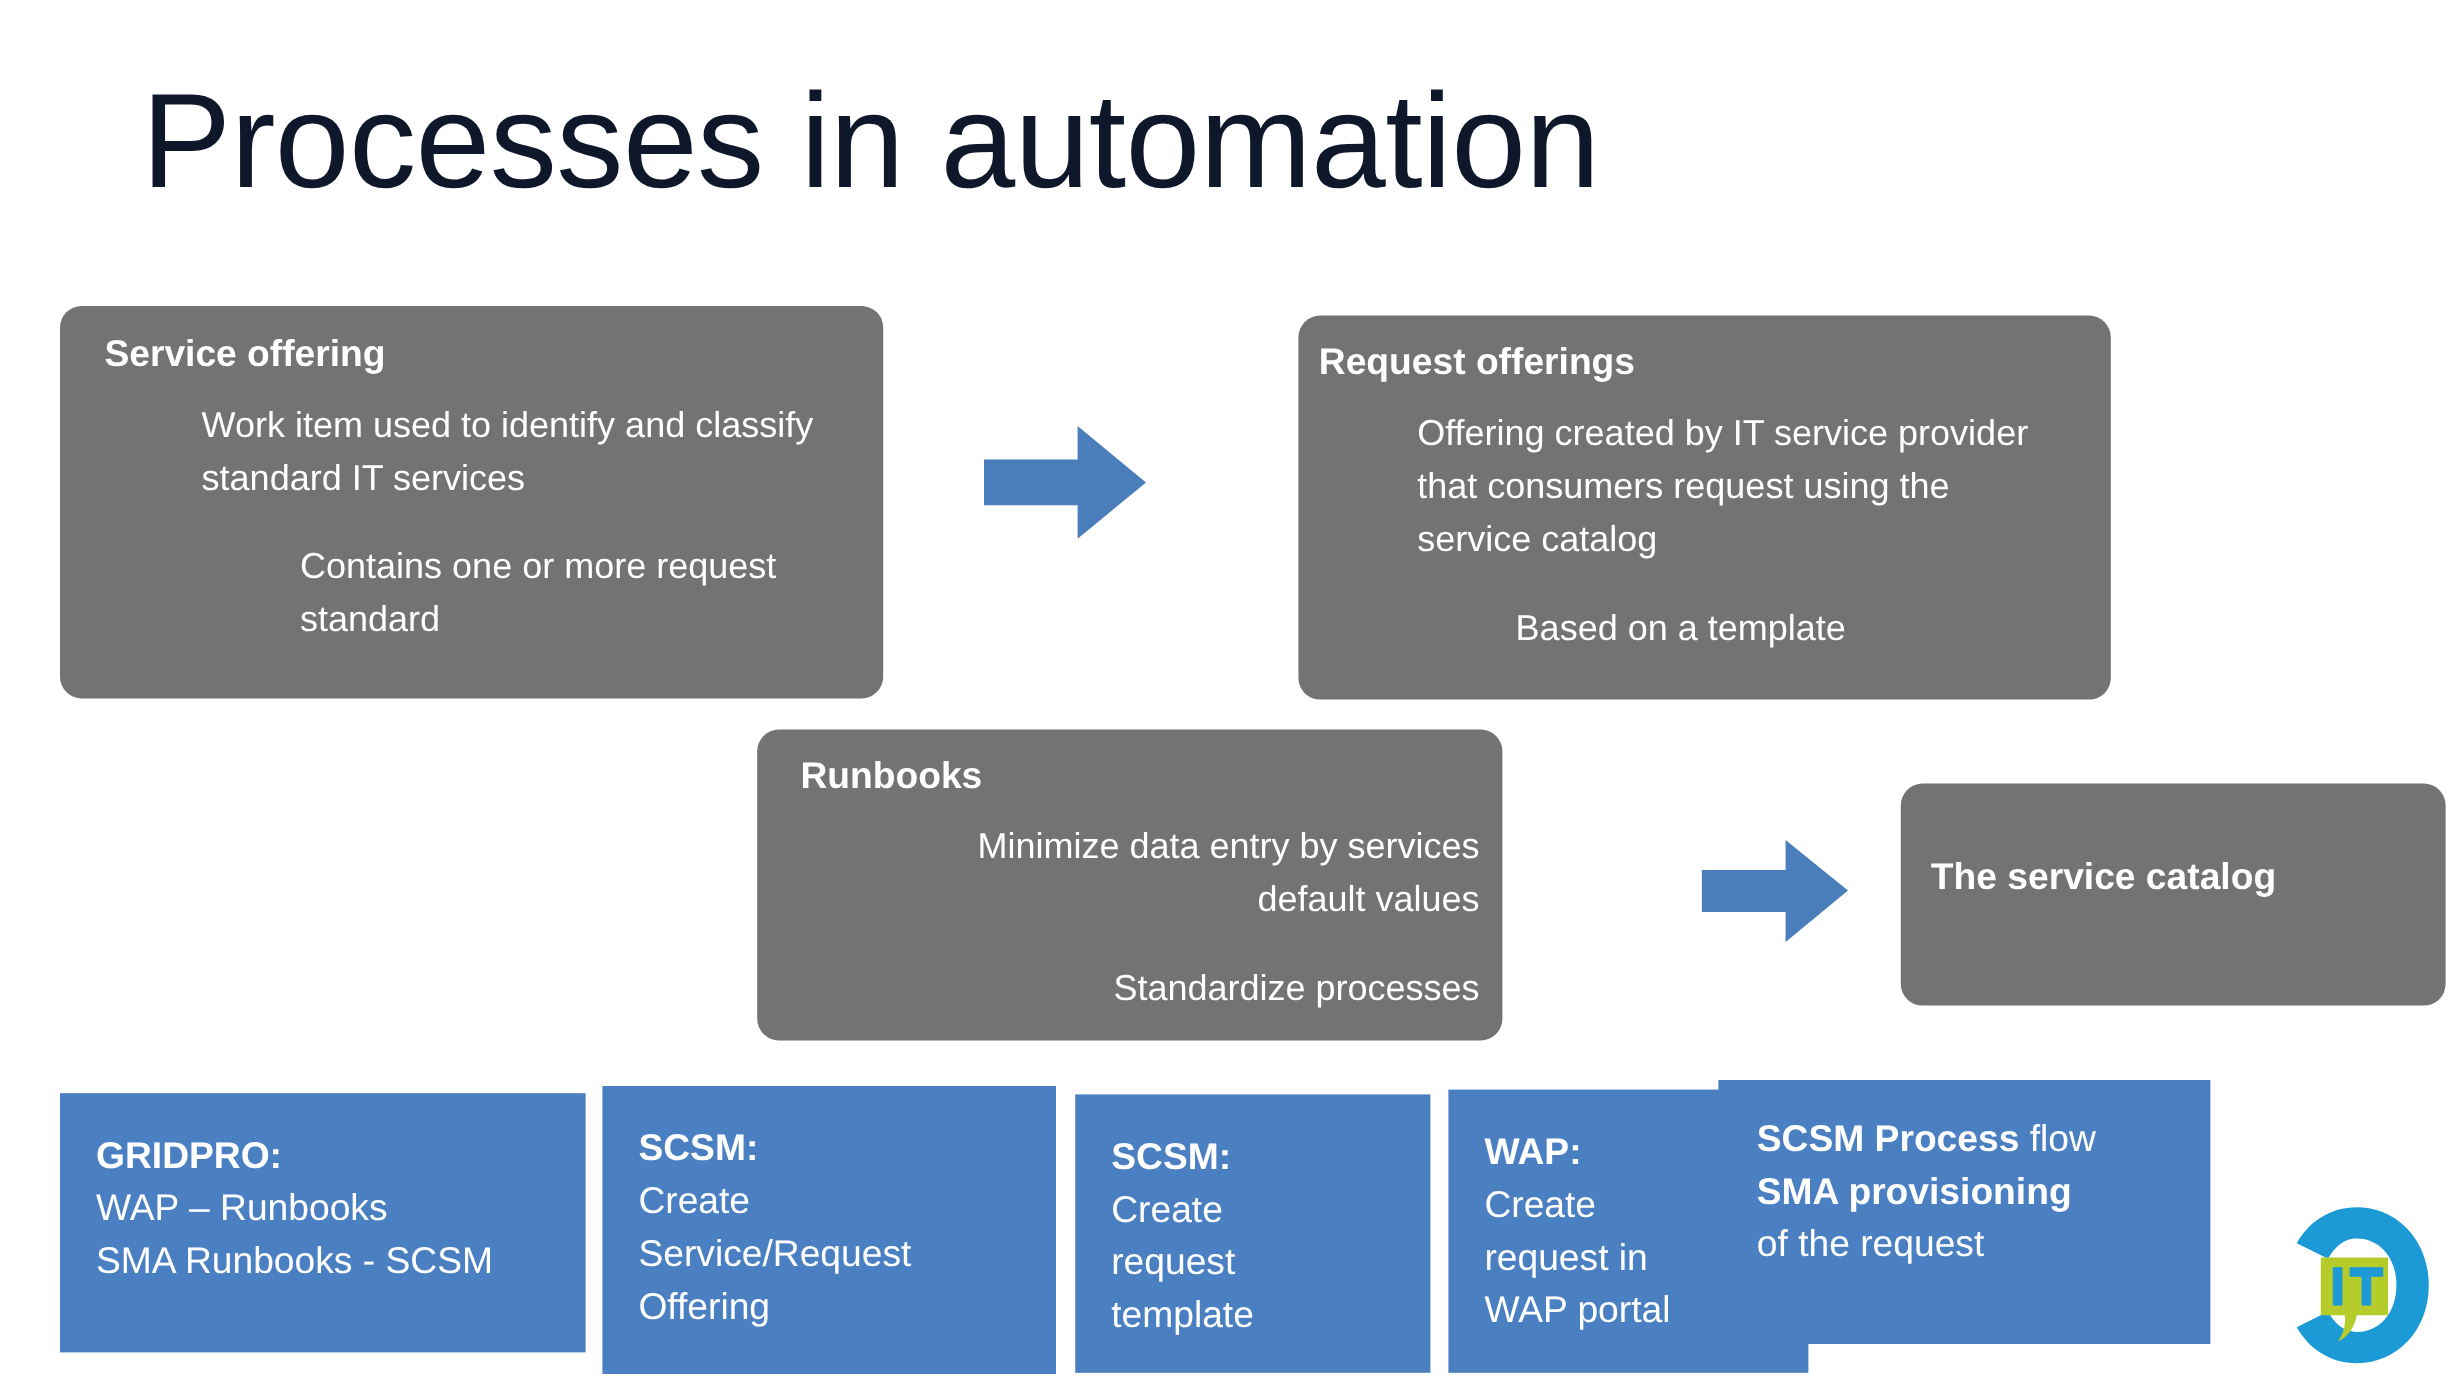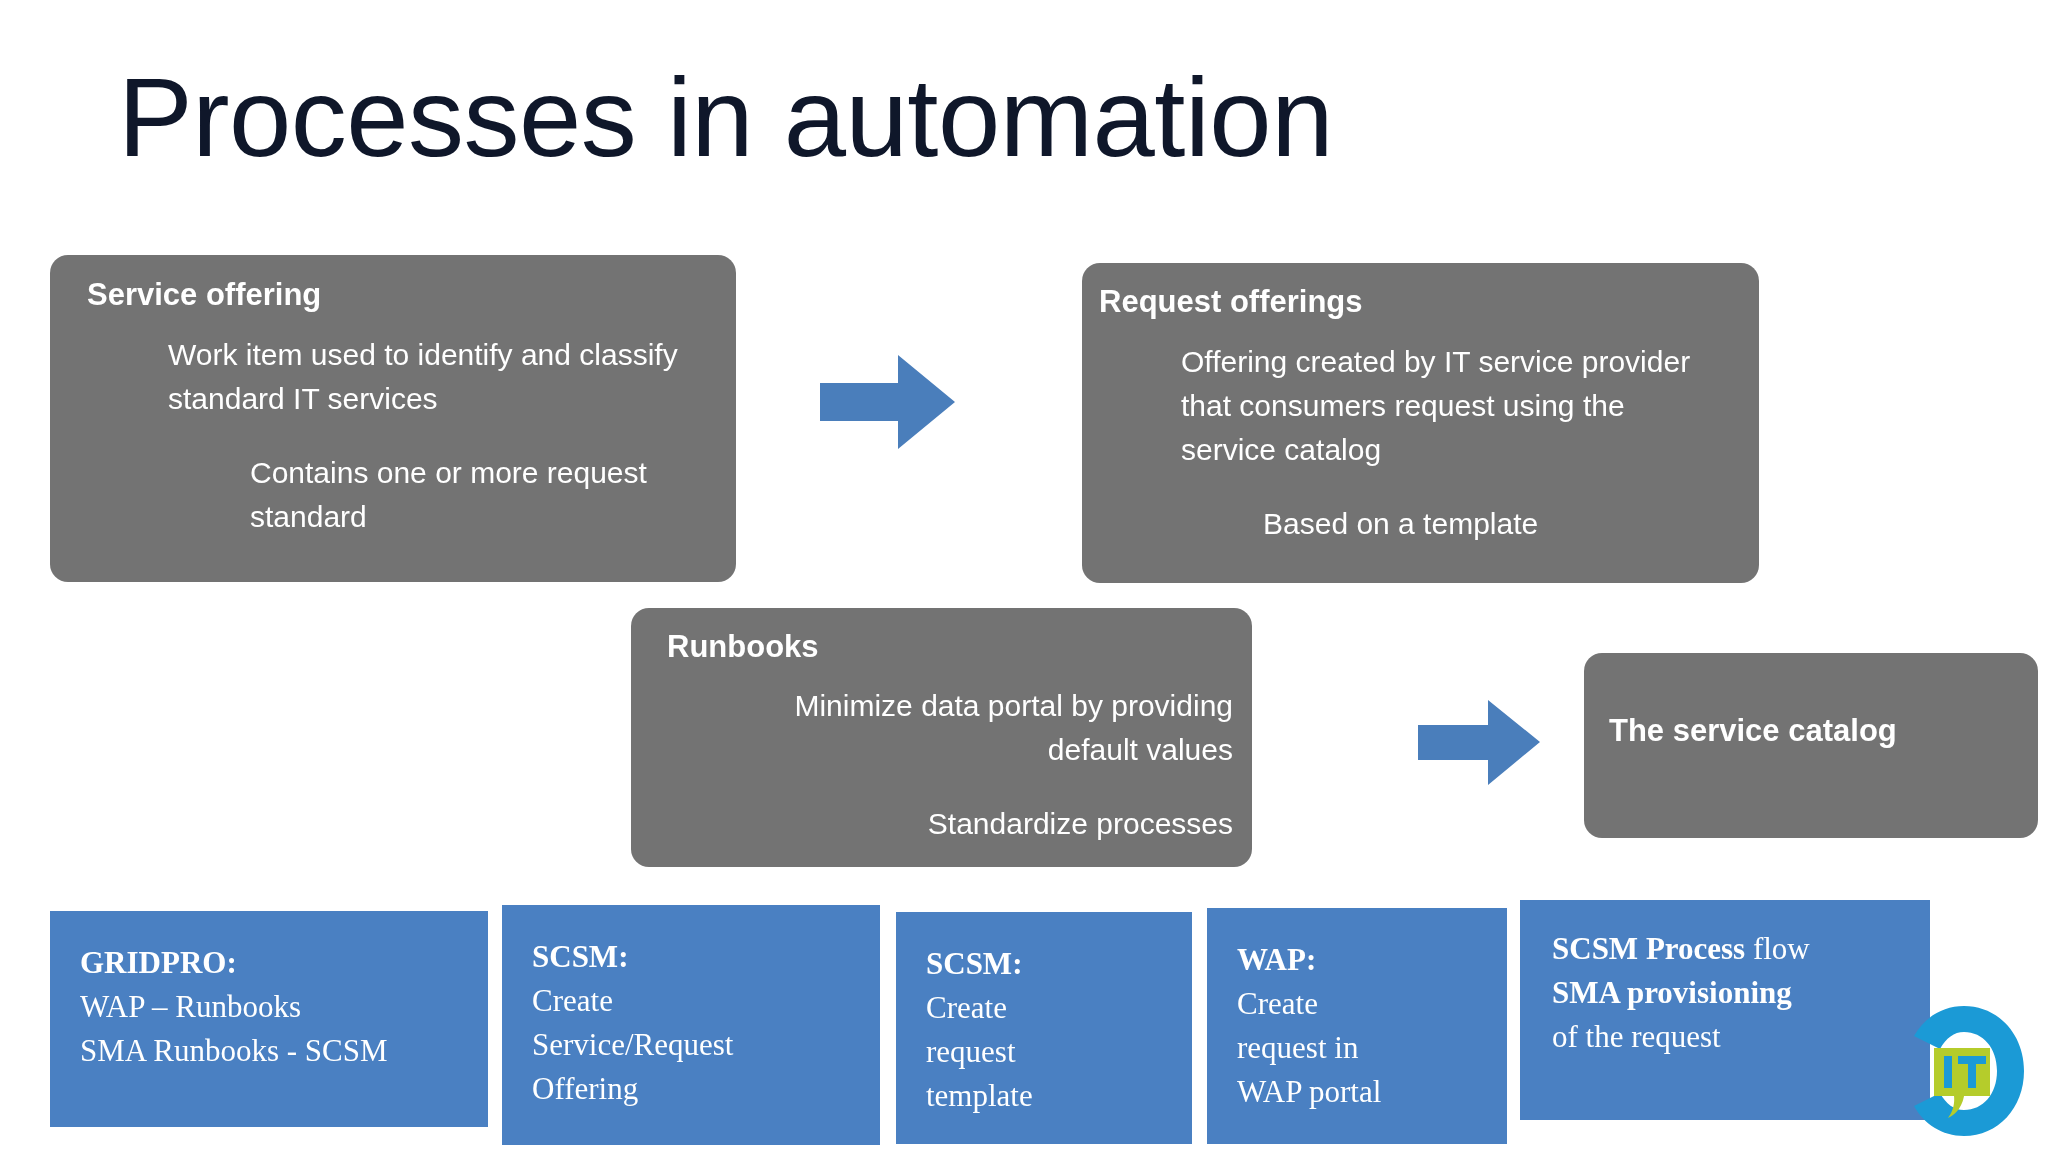--- a/index.html
+++ b/index.html
@@ -104,38 +104,37 @@
 
   #arrow-1 { left: 820px; top: 355px; width: 135px; height: 94px; background: none; }
   #arrow-2 { left: 1418px; top: 700px; width: 122px; height: 85px; background: none; }
 
   
   .step {
     position: absolute;
     background: #4a80c2;
     box-sizing: border-box;
     color: #ffffff;
-    font-family: Liberation Serif, serif;
   }
   .step-text {
     position: absolute;
     left: 30px;
     top: 30px;
     right: 14px;
     font-size: 31px;
     line-height: 1.42;
     font-weight: 400;
   }
   .step-text b { font-weight: bold; }
 
   #step-1 { left: 50px;   top: 911px;  width: 438px; height: 216px; }
   #step-2 { left: 502px;  top: 905px;  width: 378px; height: 240px; }
   #step-3 { left: 896px;  top: 912px;  width: 296px; height: 232px; }
   #step-4 { left: 1207px; top: 908px;  width: 300px; height: 236px; }
-  #step-5 { left: 1520px; top: 900px;  width: 410px; height: 220px; }
+  #step-5 { left: 1432px; top: 900px;  width: 410px; height: 220px; }
 
   #step-5 .step-text { left: 32px; top: 27px; }
 
   
   #logo {
     position: absolute;
     left: 1898px;
     top: 1000px;
     width: 132px;
     height: 142px;
@@ -167,21 +166,21 @@
     <div class="card-title">Request offerings</div>
     <div class="card-body">
       <div class="para ind-1">Offering created by IT service provider that consumers request using the service catalog</div>
       <div class="para ind-2">Based on a template</div>
     </div>
   </div>
 
   <div class="card" id="card-templates">
     <div class="card-title">Runbooks</div>
     <div class="card-body">
-      <div class="para txt-right">Minimize data portal by providing default values</div>
+      <div class="para txt-right">Minimize data entry by services default values</div>
       <div class="para txt-right">Standardize processes</div>
     </div>
   </div>
 
   <div class="arrow" id="arrow-2">
     <svg viewBox="0 0 122 85" width="122" height="85" aria-hidden="true">
       <polygon points="0,25 70,25 70,0 122,42 70,85 70,60 0,60" fill="#4a7ebb"></polygon>
     </svg>
   </div>
 

